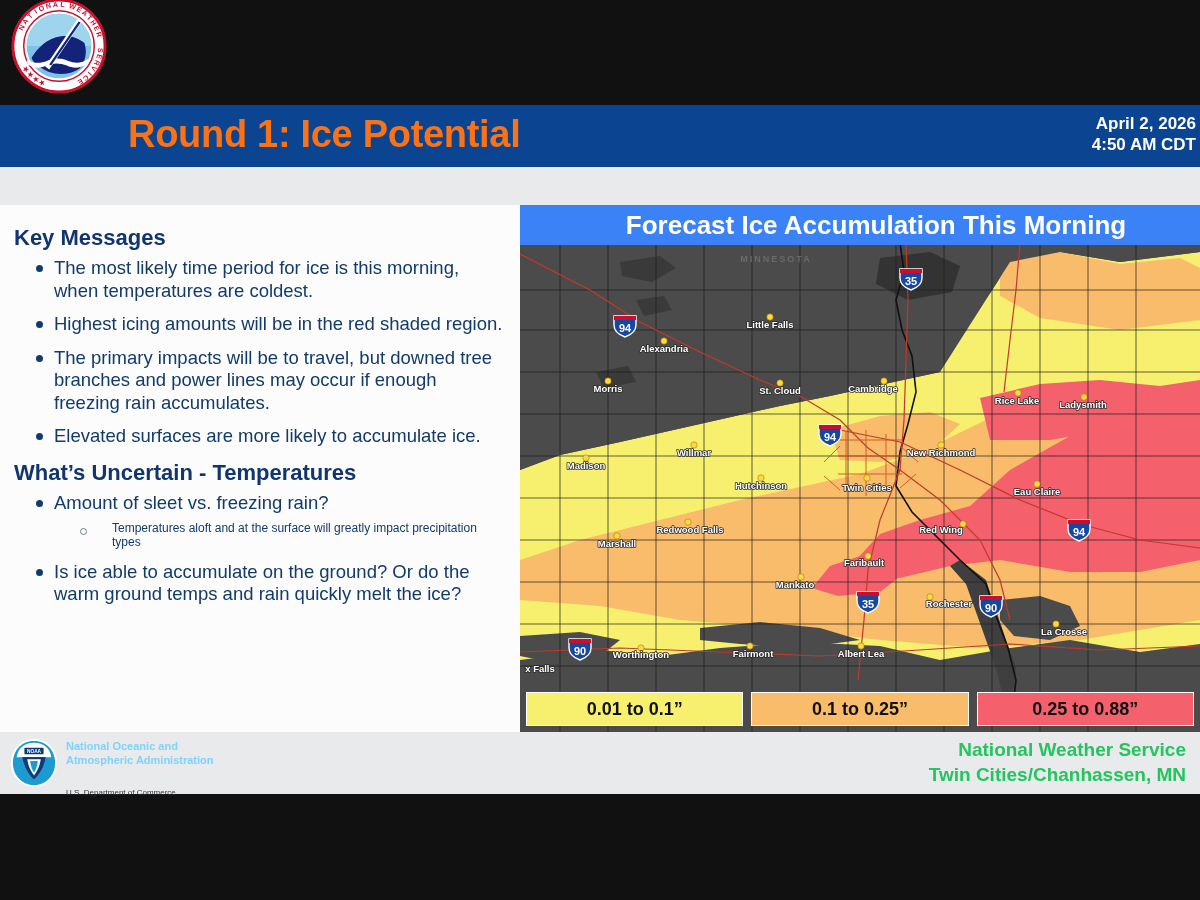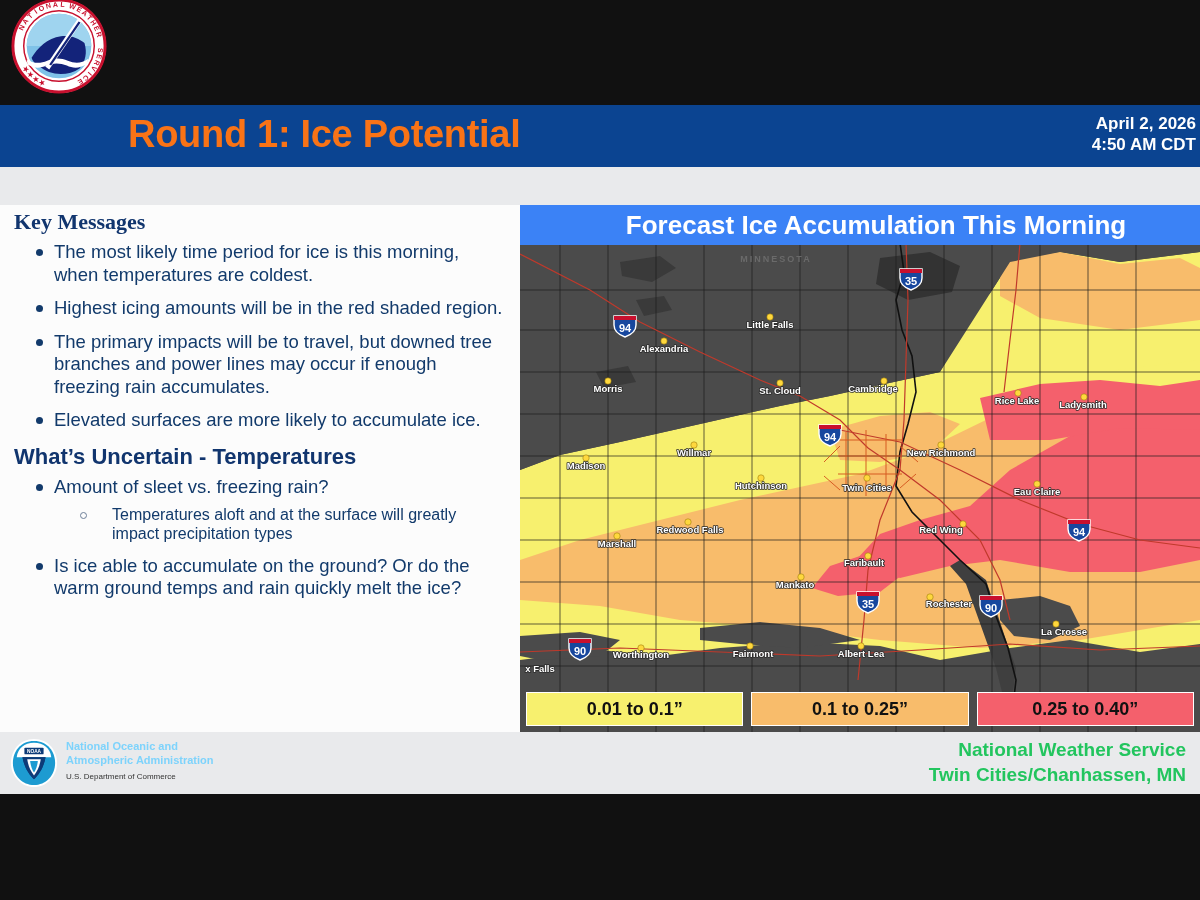--- a/index.html
+++ b/index.html
@@ -11,45 +11,45 @@
   .nws-seal{position:absolute;left:10px;top:-3px;width:98px;height:98px;z-index:6;}
   .title-main{position:absolute;left:128px;top:113px;font-size:38px;font-weight:bold;color:#f97316;letter-spacing:-0.3px;z-index:5;}
   .datebox{position:absolute;right:4px;top:113px;text-align:right;color:#ffffff;font-size:17px;font-weight:bold;line-height:1.25;z-index:5;}
 
   .subbar{position:absolute;left:0;top:167px;width:1200px;height:38px;background:#e9eaec;}
   .subtitle{position:absolute;left:128px;top:176px;font-size:19px;font-weight:bold;color:#11356e;z-index:5;}
 
   
   .leftpanel{position:absolute;left:0;top:205px;width:520px;height:527px;background:#fcfcfc;}
   .sec-head{font-size:22px;font-weight:bold;color:#11356e;margin:0 0 6px 14px;}
-  .sec-head.k{margin-top:4px;font-family:Liberation Serif, serif;}
+  .sec-head.k{margin-top:20px;}
   .sec-head.u{margin-top:12px;}
   ul.bl{list-style:none;margin:0;padding:0 14px 0 34px;}
   ul.bl>li{position:relative;font-size:18.5px;line-height:1.22;color:#123a6b;margin-bottom:11px;padding-left:20px;}
   ul.bl>li:before{content:"";position:absolute;left:2px;top:8px;width:7px;height:7px;border-radius:50%;background:#123a6b;}
   ul.sub{list-style:none;margin:6px 0 0 0;padding:0 0 0 44px;}
-  ul.sub>li{position:relative;font-size:16px;line-height:1.22;color:#123a6b;padding-left:14px;margin-bottom:2px;}
+  ul.sub>li{position:relative;font-size:12px;line-height:1.22;color:#123a6b;padding-left:14px;margin-bottom:2px;}
   ul.sub>li:before{content:"";position:absolute;left:-18px;top:7px;width:7px;height:7px;border-radius:50%;border:1.6px solid #6d7f99;background:transparent;box-sizing:border-box;}
 
   
   .mappanel{position:absolute;left:520px;top:205px;width:680px;height:527px;background:#3a3a3a;overflow:hidden;}
   .maptitle{position:absolute;left:0;top:0;width:712px;height:40px;background:#3b82f6;color:#fff;font-size:26px;font-weight:bold;text-align:center;line-height:40px;z-index:20;}
   .mapcanvas{position:absolute;left:0;top:38px;width:680px;height:489px;background:#494949;}
   .mapcanvas svg{display:block;}
 
   
   .legend{position:absolute;left:0;bottom:0;width:680px;height:40px;z-index:25;display:flex;gap:8px;padding:0 6px 6px 6px;box-sizing:border-box;align-items:flex-end;}
   .lg{flex:1;height:34px;border:1.5px solid #ffffff;display:flex;align-items:center;justify-content:center;font-size:18px;font-weight:bold;color:#111;box-sizing:border-box;}
 
   
   .footer{position:absolute;left:0;top:732px;width:1200px;height:62px;background:#e9eaec;}
   .noaa-seal{position:absolute;left:10px;top:738px;width:48px;height:50px;z-index:6;}
   .noaa-txt{position:absolute;left:66px;top:740px;z-index:6;}
   .noaa-l1{font-size:11px;font-weight:bold;color:#7dd3fc;line-height:1.25;}
-  .noaa-l2{font-size:8px;color:#333;margin-top:4px;}
+  .noaa-l2{font-size:8px;color:#333;margin-top:20px;}
   .wfo{position:absolute;right:14px;top:738px;text-align:right;font-size:19px;font-weight:bold;color:#22c55e;line-height:1.3;z-index:6;}
 
   .citydot{fill:#ffd83d;stroke:#8a6d00;stroke-width:.5;}
   .citylbl{fill:#ffffff;font-size:9.5px;font-weight:bold;font-family:"Liberation Sans",sans-serif;paint-order:stroke;stroke:#2b2b2b;stroke-width:1.6px;stroke-linejoin:round;}
   .statelbl{fill:#6a6a6a;font-size:9px;font-weight:bold;letter-spacing:2px;font-family:"Liberation Sans",sans-serif;}
   .cnty{fill:none;stroke:#1d1d1d;stroke-width:.7;}
   .hwy{fill:none;stroke:#c0392b;stroke-width:1.2;}
 </style>
 </head>
 <body>
@@ -294,21 +294,21 @@
               <text x="0" y="7" text-anchor="middle" fill="#ffffff" font-size="11" font-weight="bold" font-family="Liberation Sans, sans-serif">90</text>
             </g>
           </g>
         </g>
       </svg>
     </div>
 
     <div class="legend">
       <div class="lg" id="lg0" style="background: rgb(247, 240, 110);">0.01 to 0.1”</div>
       <div class="lg" id="lg1" style="background: rgb(248, 188, 107);">0.1 to 0.25”</div>
-      <div class="lg" id="lg2" style="background: rgb(244, 96, 108);">0.25 to 0.40”</div>
+      <div class="lg" id="lg2" style="background: rgb(244, 96, 108);">0.25 to 0.88”</div>
     </div>
   </div>
 
   <div class="footer"></div>
 
   <svg class="noaa-seal" viewBox="0 0 100 104">
     <path d="M50 2 C20 2 2 26 2 52 C2 80 24 102 50 102 C76 102 98 80 98 52 C98 26 80 2 50 2 Z" fill="#ffffff"></path>
     <path d="M50 6 C22 6 6 28 6 52 C6 78 26 98 50 98 C74 98 94 78 94 52 C94 28 78 6 50 6 Z" fill="#1d9bd1"></path>
     <path d="M50 10 C30 10 16 22 14 40 L50 40 Z" fill="#ffffff"></path>
     <path d="M50 10 C70 10 84 22 86 40 L50 40 Z" fill="#ffffff"></path>

